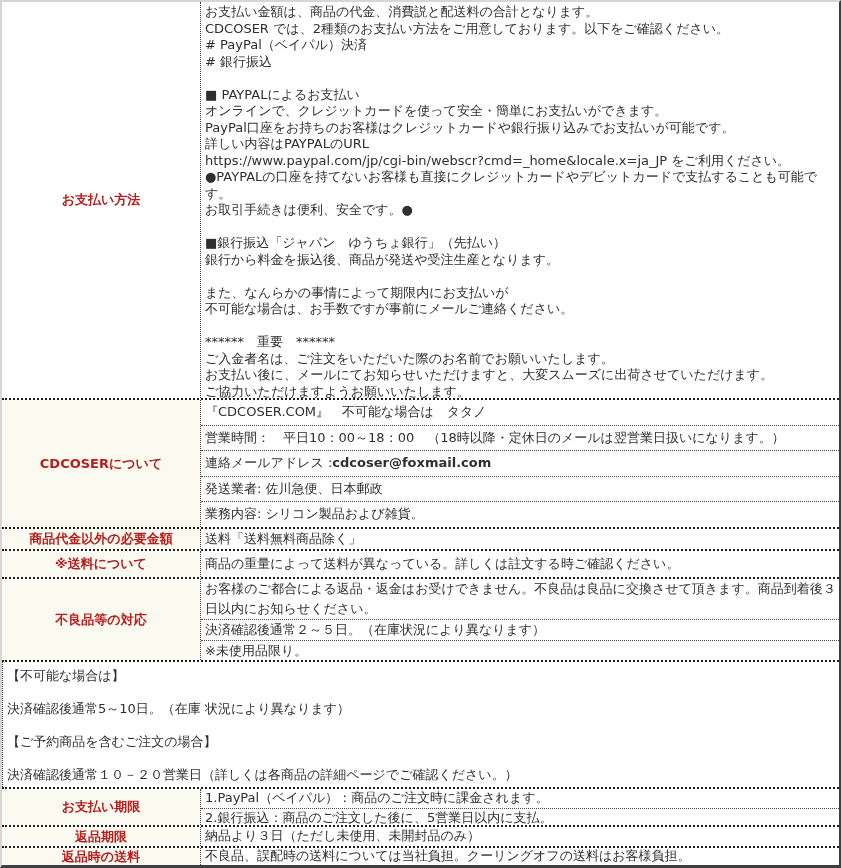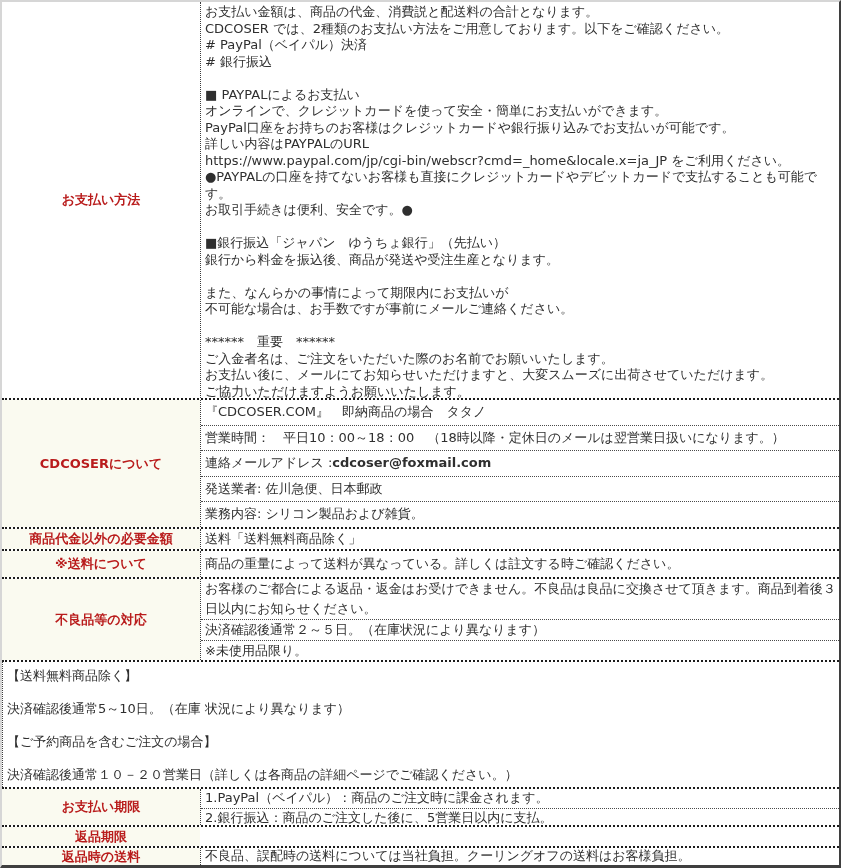--- a/index.html
+++ b/index.html
@@ -86,21 +86,21 @@
         <div class="line">******　重要　******</div>
         <div class="line">ご入金者名は、ご注文をいただいた際のお名前でお願いいたします。</div>
         <div class="line">お支払い後に、メールにてお知らせいただけますと、大変スムーズに出荷させていただけます。</div>
         <div class="line">ご協力いただけますようお願いいたします。</div>
       </div>
   </div>
 
   <div class="row row-about">
     <div class="hcell">CDCOSERについて</div>
     <div class="ccell cols">
-      <div class="subrow">『CDCOSER.COM』　即納商品の場合　タタノ</div>
+      <div class="subrow">『CDCOSER.COM』　不可能な場合は　タタノ</div>
       <div class="subrow">営業時間：　平日10：00～18：00　（18時以降・定休日のメールは翌営業日扱いになります。）</div>
       <div class="subrow">
         <span>連絡メールアドレス : </span>
         <span class="bold">cdcoser@foxmail.com</span>
       </div>
       <div class="subrow">発送業者: 佐川急便、日本郵政</div>
       <div class="subrow">業務内容: シリコン製品および雑貨。</div>
     </div>
   </div>
 
@@ -119,40 +119,41 @@
     <div class="ccell cols">
         <div class="subrow">お客様のご都合による返品・返金はお受けできません。不良品は良品に交換させて頂きます。商品到着後３日以内にお知らせください。</div>
         <div class="subrow">決済確認後通常２～５日。（在庫状況により異なります）</div>
         <div class="subrow">※未使用品限り。</div>
         <div class="subrow">※セットの場合、問題あった部分を交換/返金させていただきます。</div>
       </div>
   </div>
 
   <div class="row row-delivery">
     <div class="ccell">
-        <div class="line">【送料無料商品除く】</div>
+        <div class="line">【不可能な場合は】</div>
         <div class="line"></div>
         <div class="line">決済確認後通常5～10日。（在庫 状況により異なります）</div>
         <div class="line"></div>
         <div class="line">【ご予約商品を含むご注文の場合】</div>
         <div class="line"></div>
         <div class="line">決済確認後通常１０－２０営業日（詳しくは各商品の詳細ページでご確認ください。）</div>
       </div>
   </div>
 
   <div class="row row-payment-deadline">
     <div class="hcell">お支払い期限</div>
     <div class="ccell cols">
         <div class="subrow">1.PayPal（ベイパル）：商品のご注文時に課金されます。</div>
         <div class="subrow">2.銀行振込：商品のご注文した後に、5営業日以内に支払。</div>
       </div>
   </div>
 
   <div class="row row-return-deadline">
     <div class="hcell">返品期限</div>
+    <div class="ccell vcenter">納品より３日（ただし未使用、未開封品のみ）</div>
   </div>
 
   <div class="row row-return-shipping">
     <div class="hcell">返品時の送料</div>
     <div class="ccell vcenter">不良品、誤配時の送料については当社負担。クーリングオフの送料はお客様負担。</div>
   </div>
 
 </div>
 
 </body></html>

